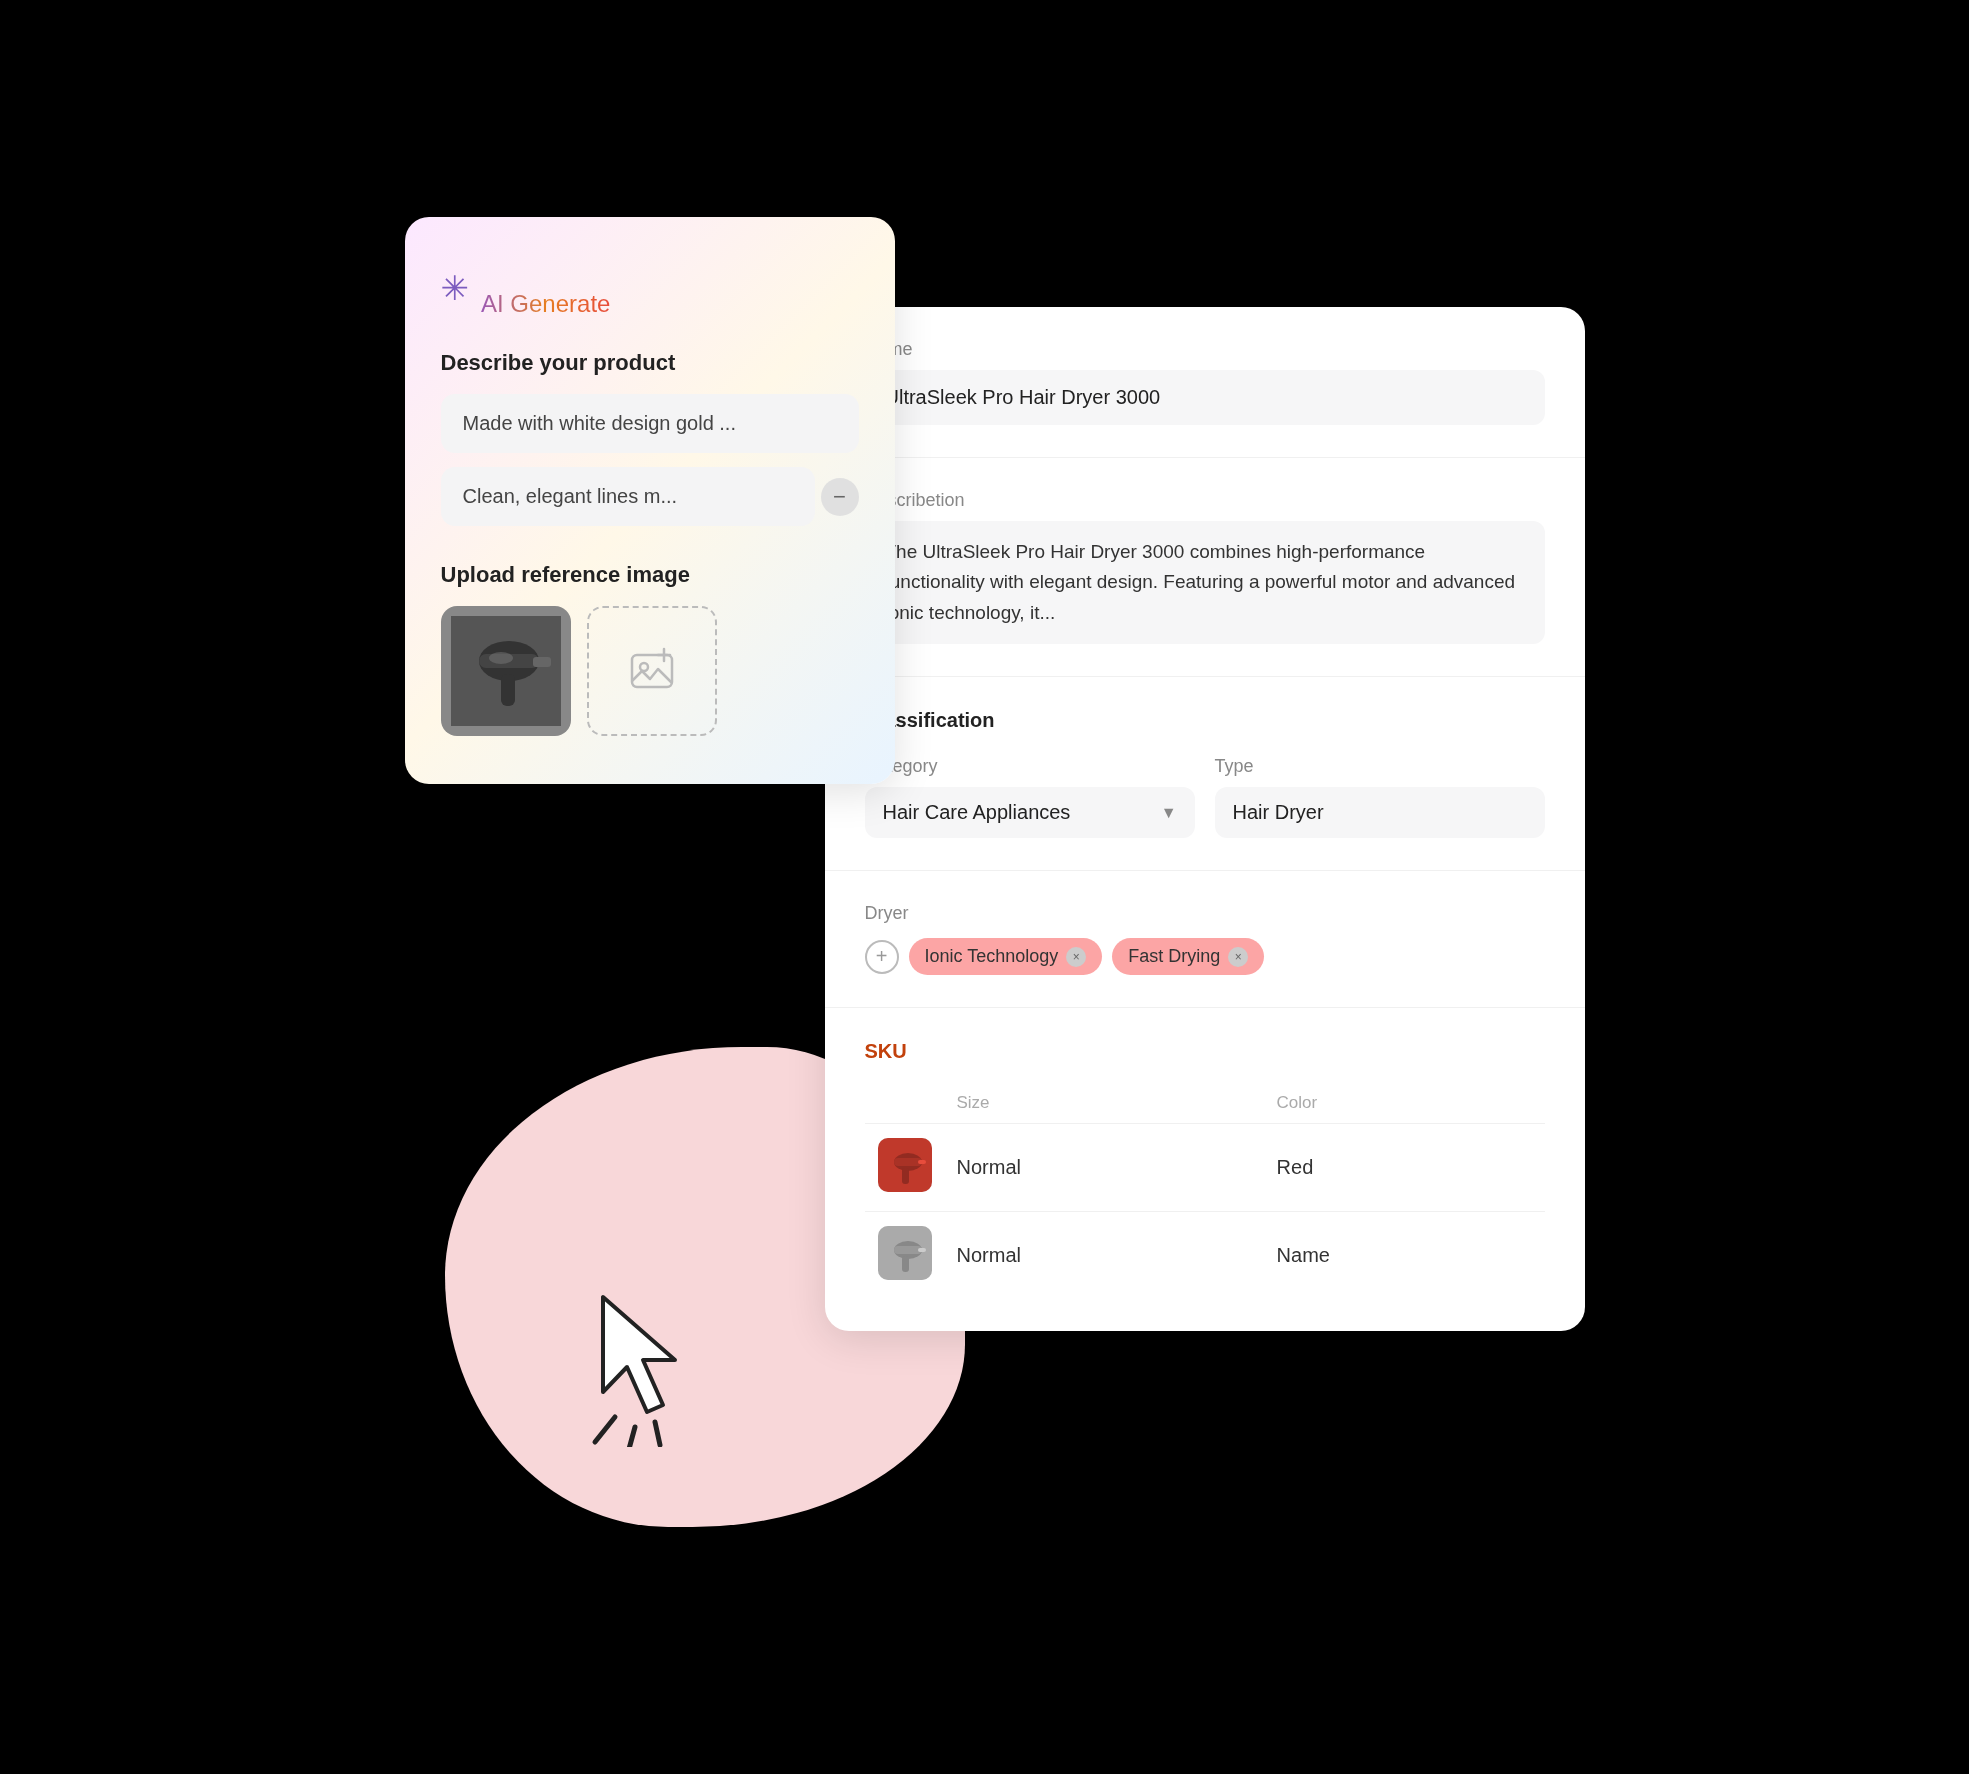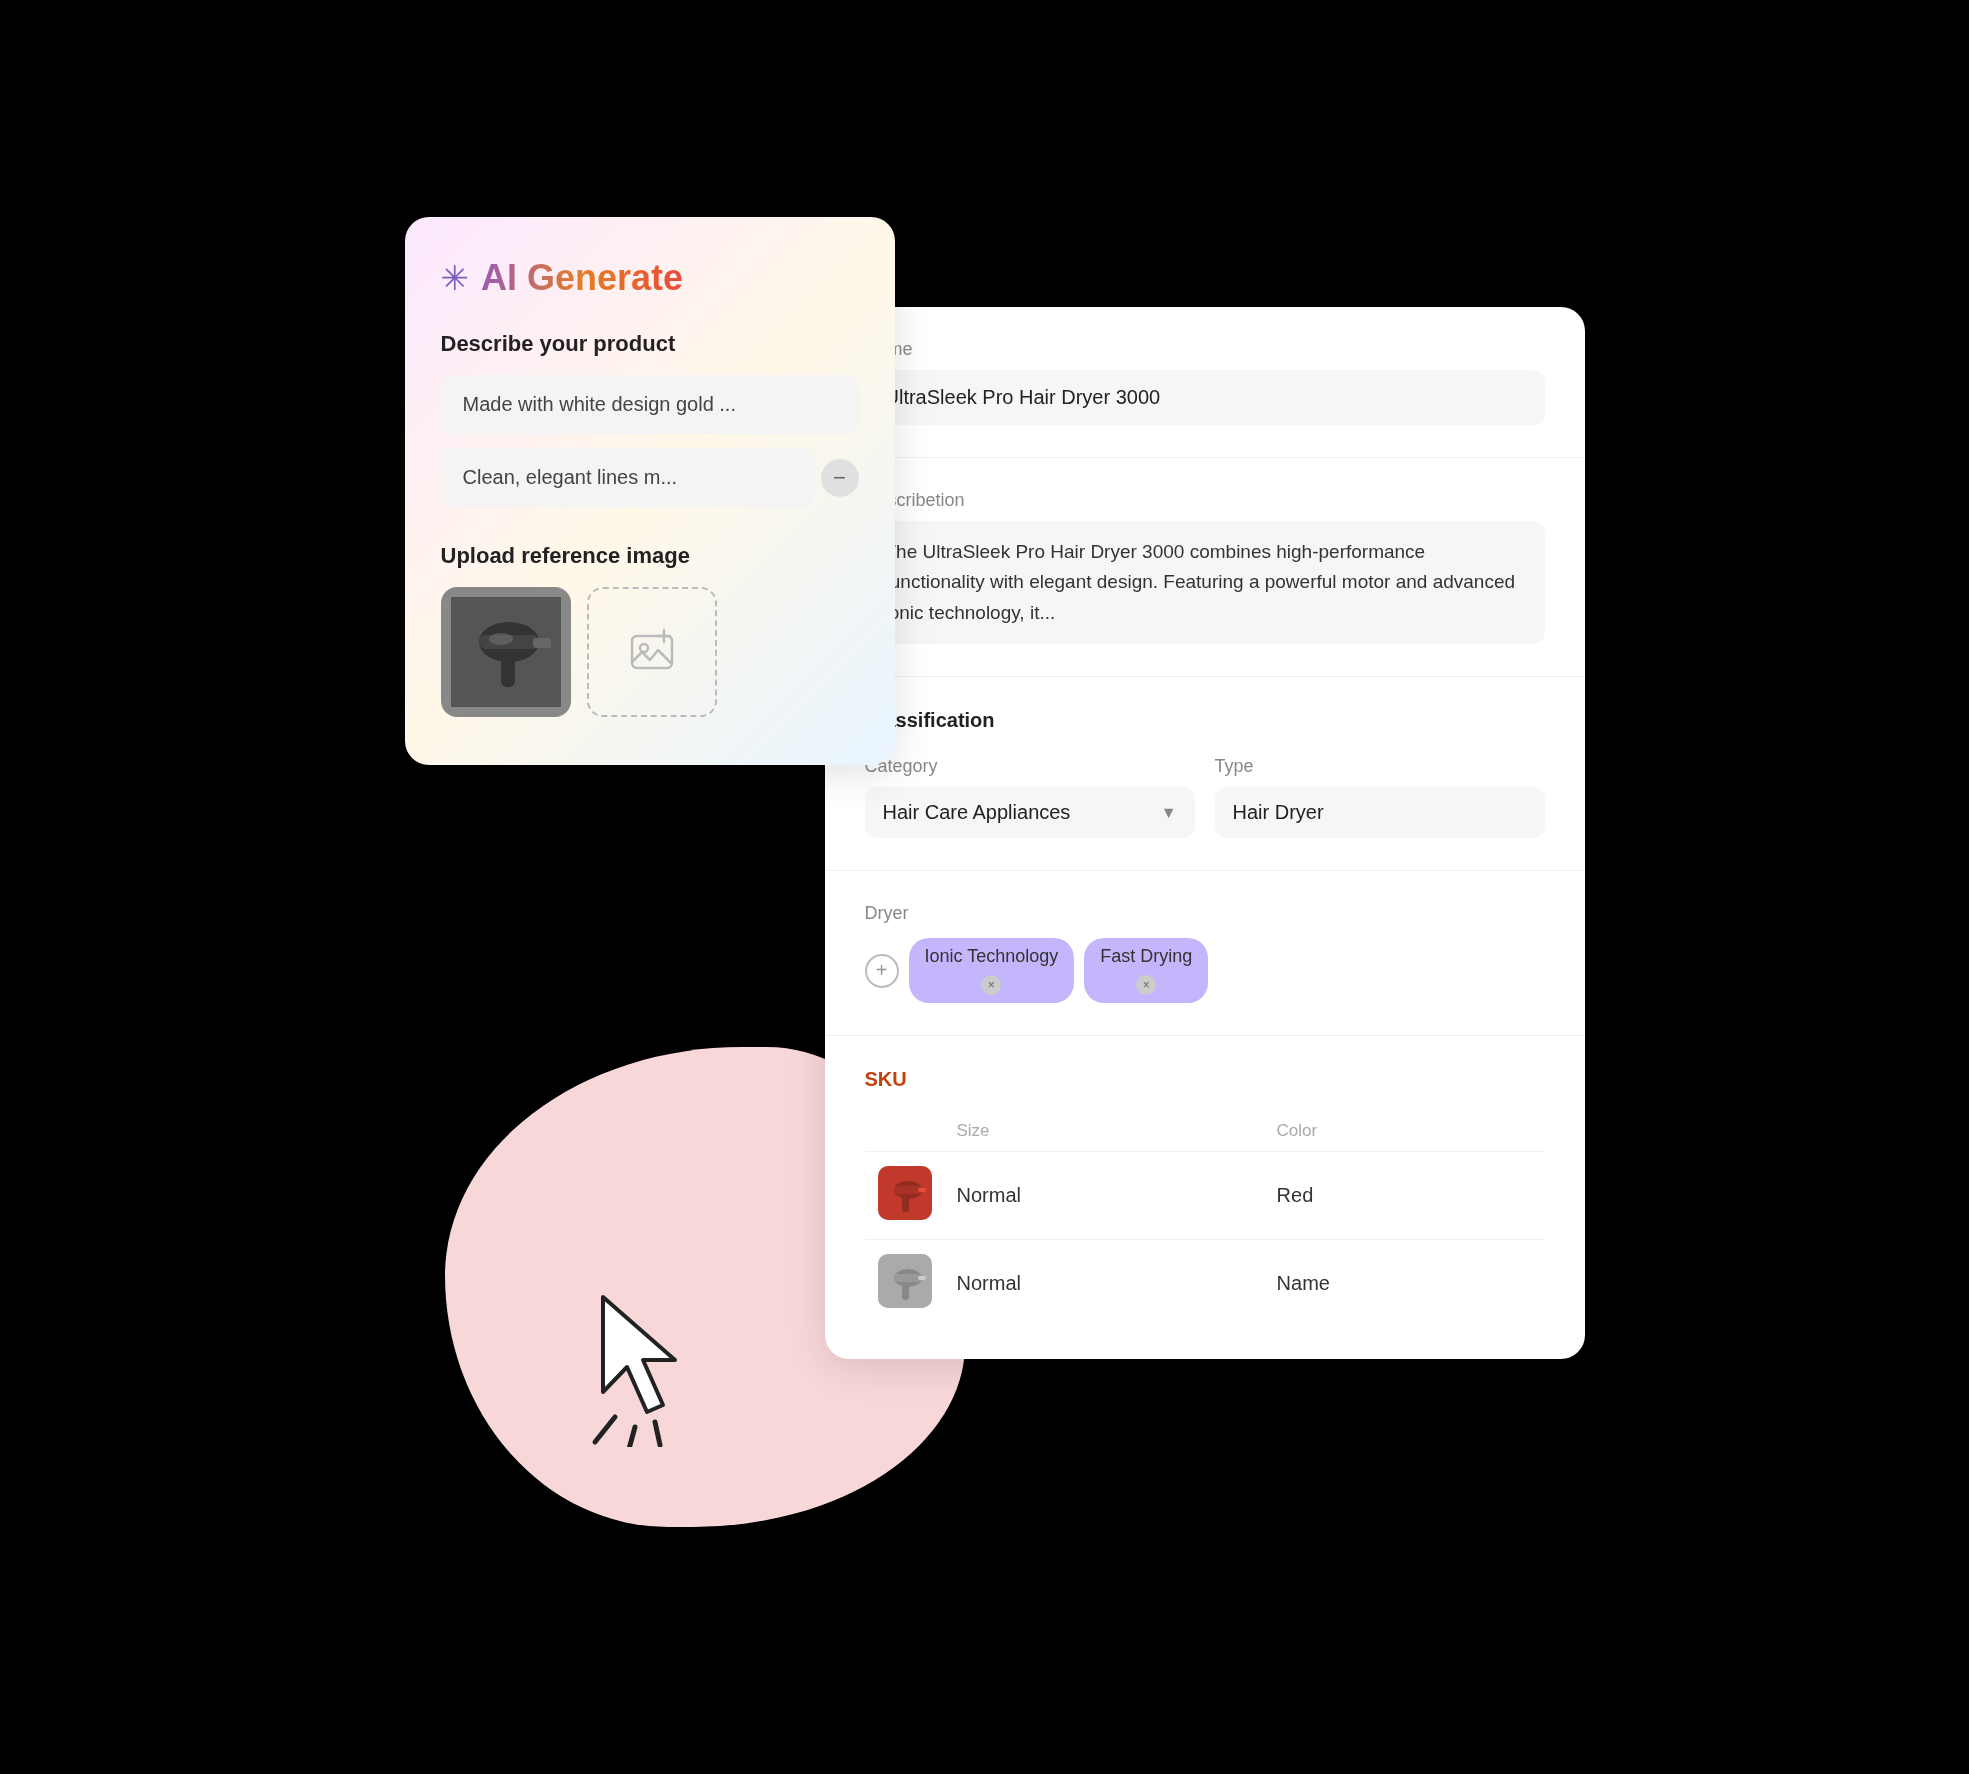--- a/index.html
+++ b/index.html
@@ -63,26 +63,27 @@
       gap: 12px;
       margin-bottom: 32px;
     }
 
     .ai-sparkle {
       font-size: 34px;
       color: #7c5cbf;
     }
 
     .ai-title {
-      font-size: 36px;
-      font-weight: 700;
+      font-size: 24px;
+      font-weight: 400;
       background: linear-gradient(90deg, #9b59b6, #e67e22, #e74c3c);
       -webkit-background-clip: text;
       -webkit-text-fill-color: transparent;
       background-clip: text;
+      margin-top: 33px;
     }
 
     .ai-section-label {
       font-size: 22px;
       font-weight: 700;
       color: #222;
       margin-bottom: 18px;
     }
 
     .ai-input-pill {
@@ -261,26 +262,25 @@
       font-size: 20px;
       color: #999;
       cursor: pointer;
       flex-shrink: 0;
     }
 
     .tag-pill {
       display: flex;
       align-items: center;
       gap: 8px;
-      background: #c4b5fd;
+      background: #fca5a5;
       border-radius: 20px;
       padding: 8px 16px;
       font-size: 18px;
       color: #333;
-      flex-direction: column;
     }
 
     .tag-close {
       width: 20px;
       height: 20px;
       border-radius: 50%;
       background: #ccc;
       display: flex;
       align-items: center;
       justify-content: center;

